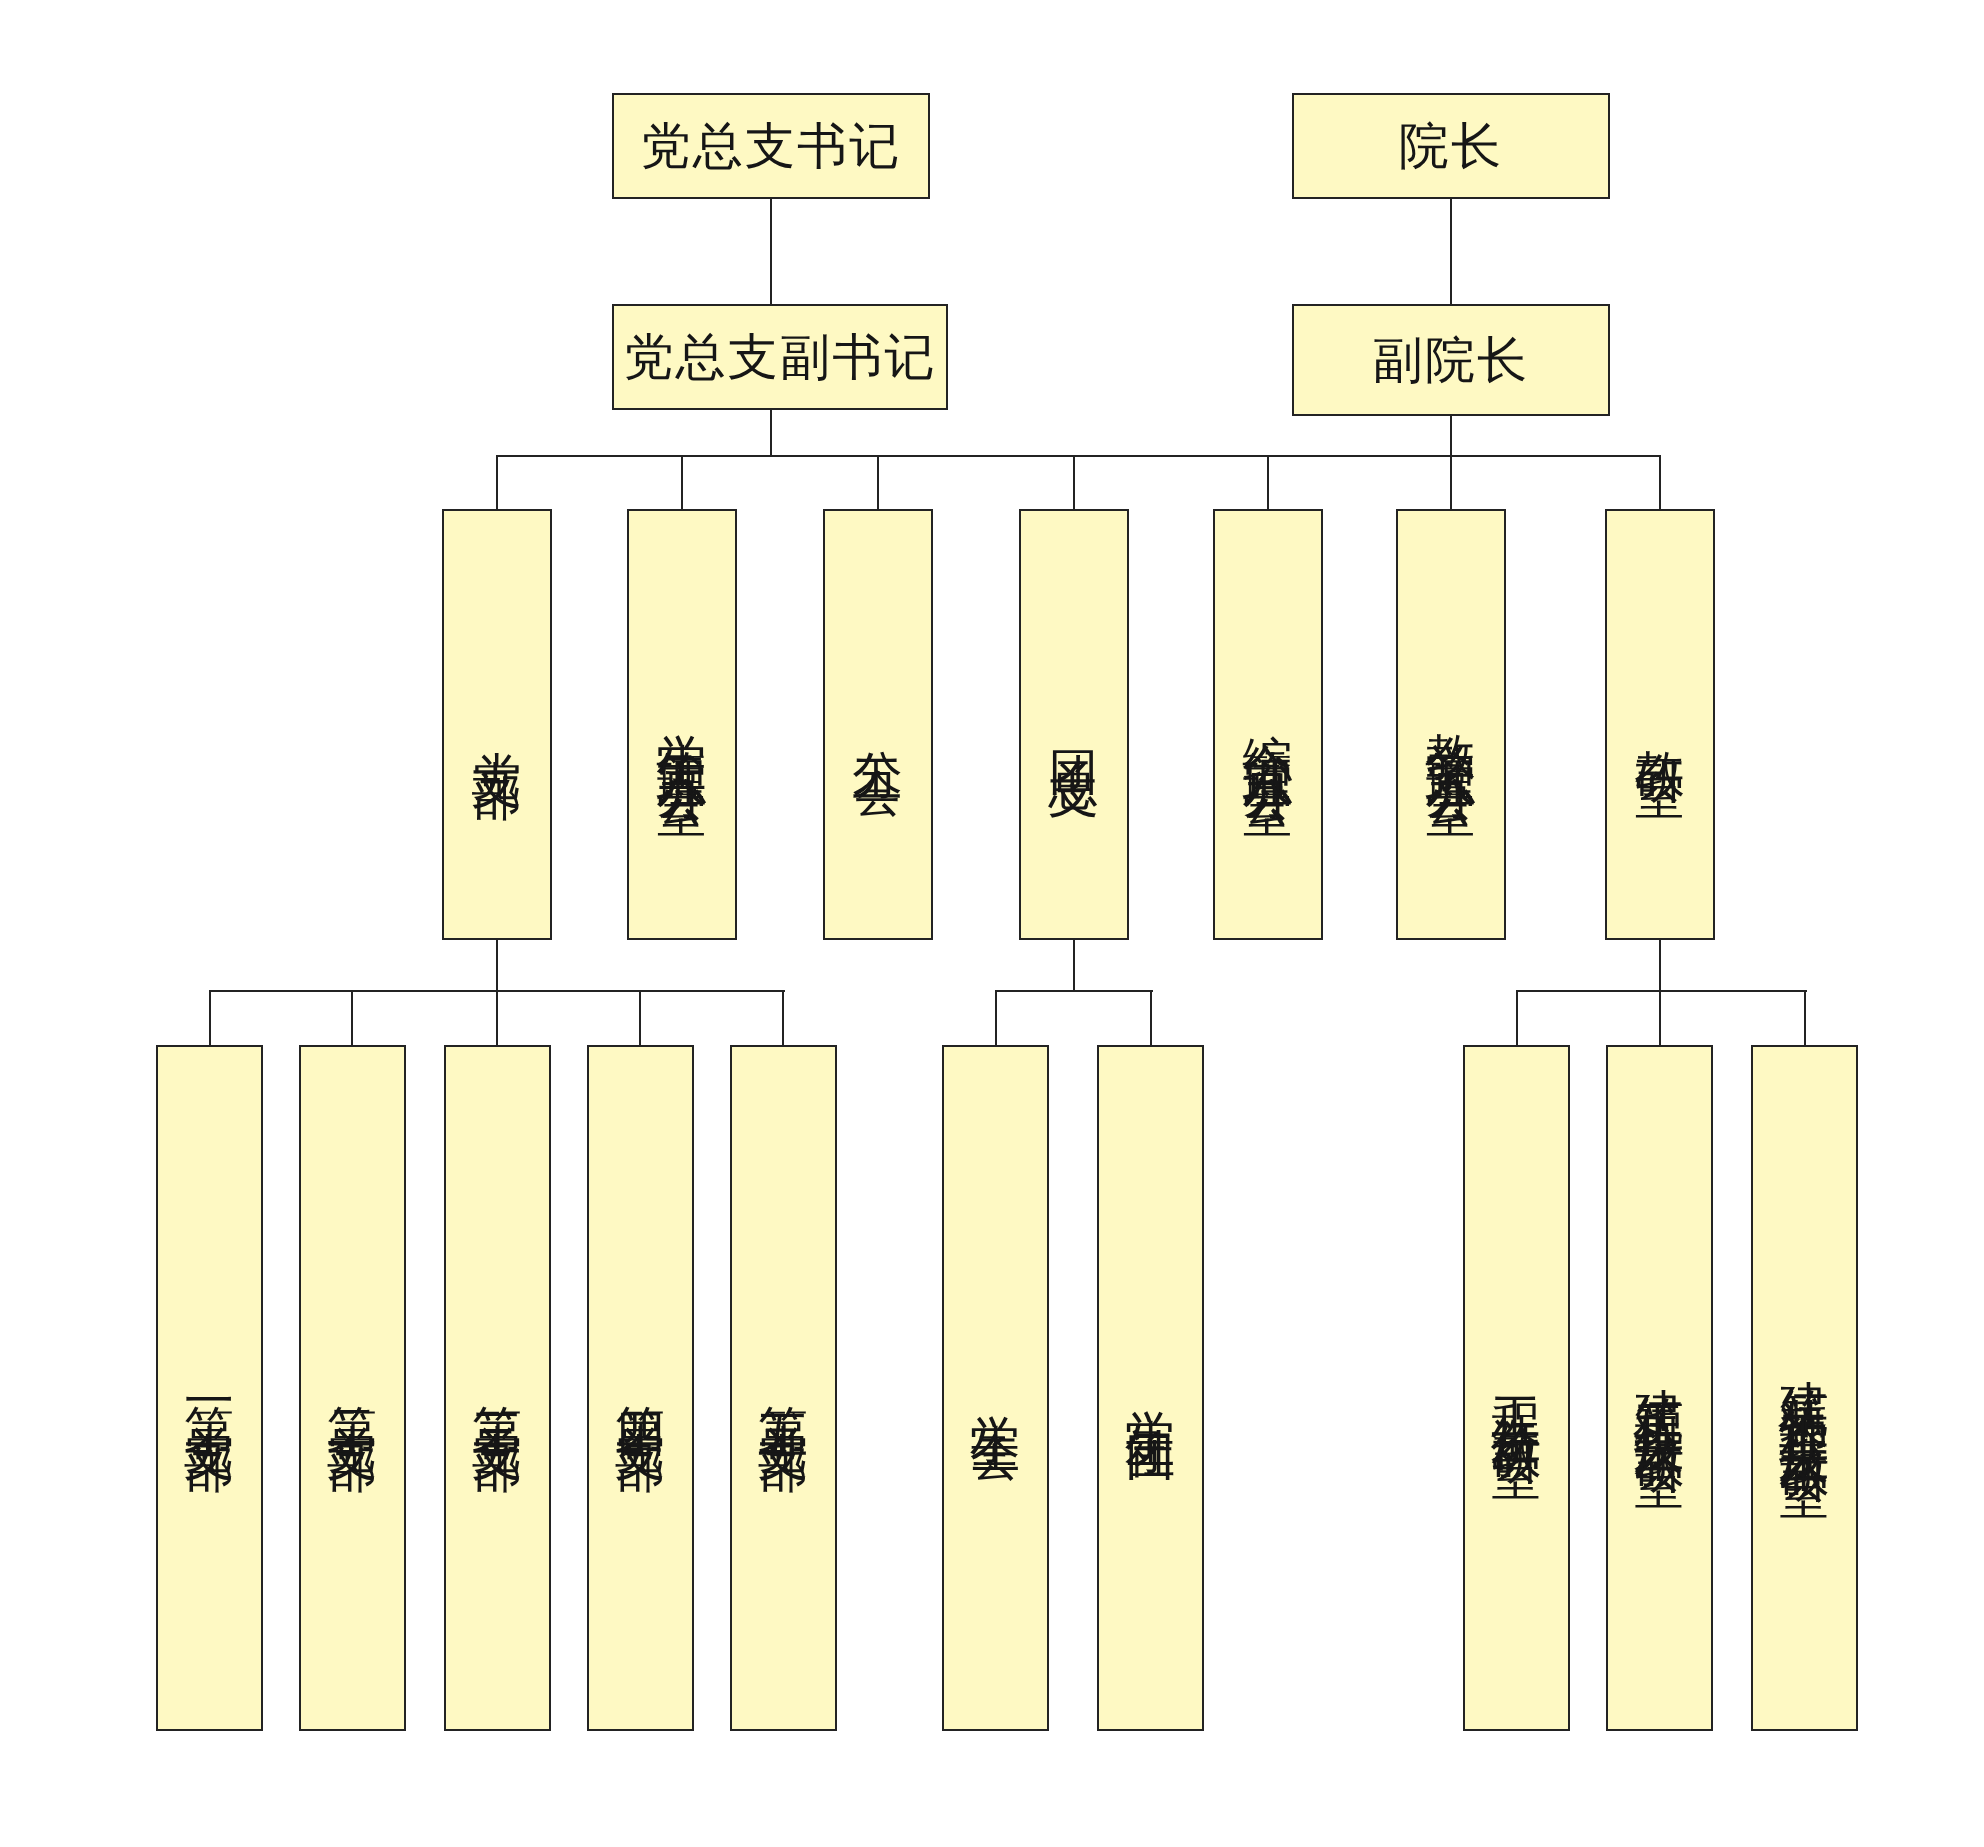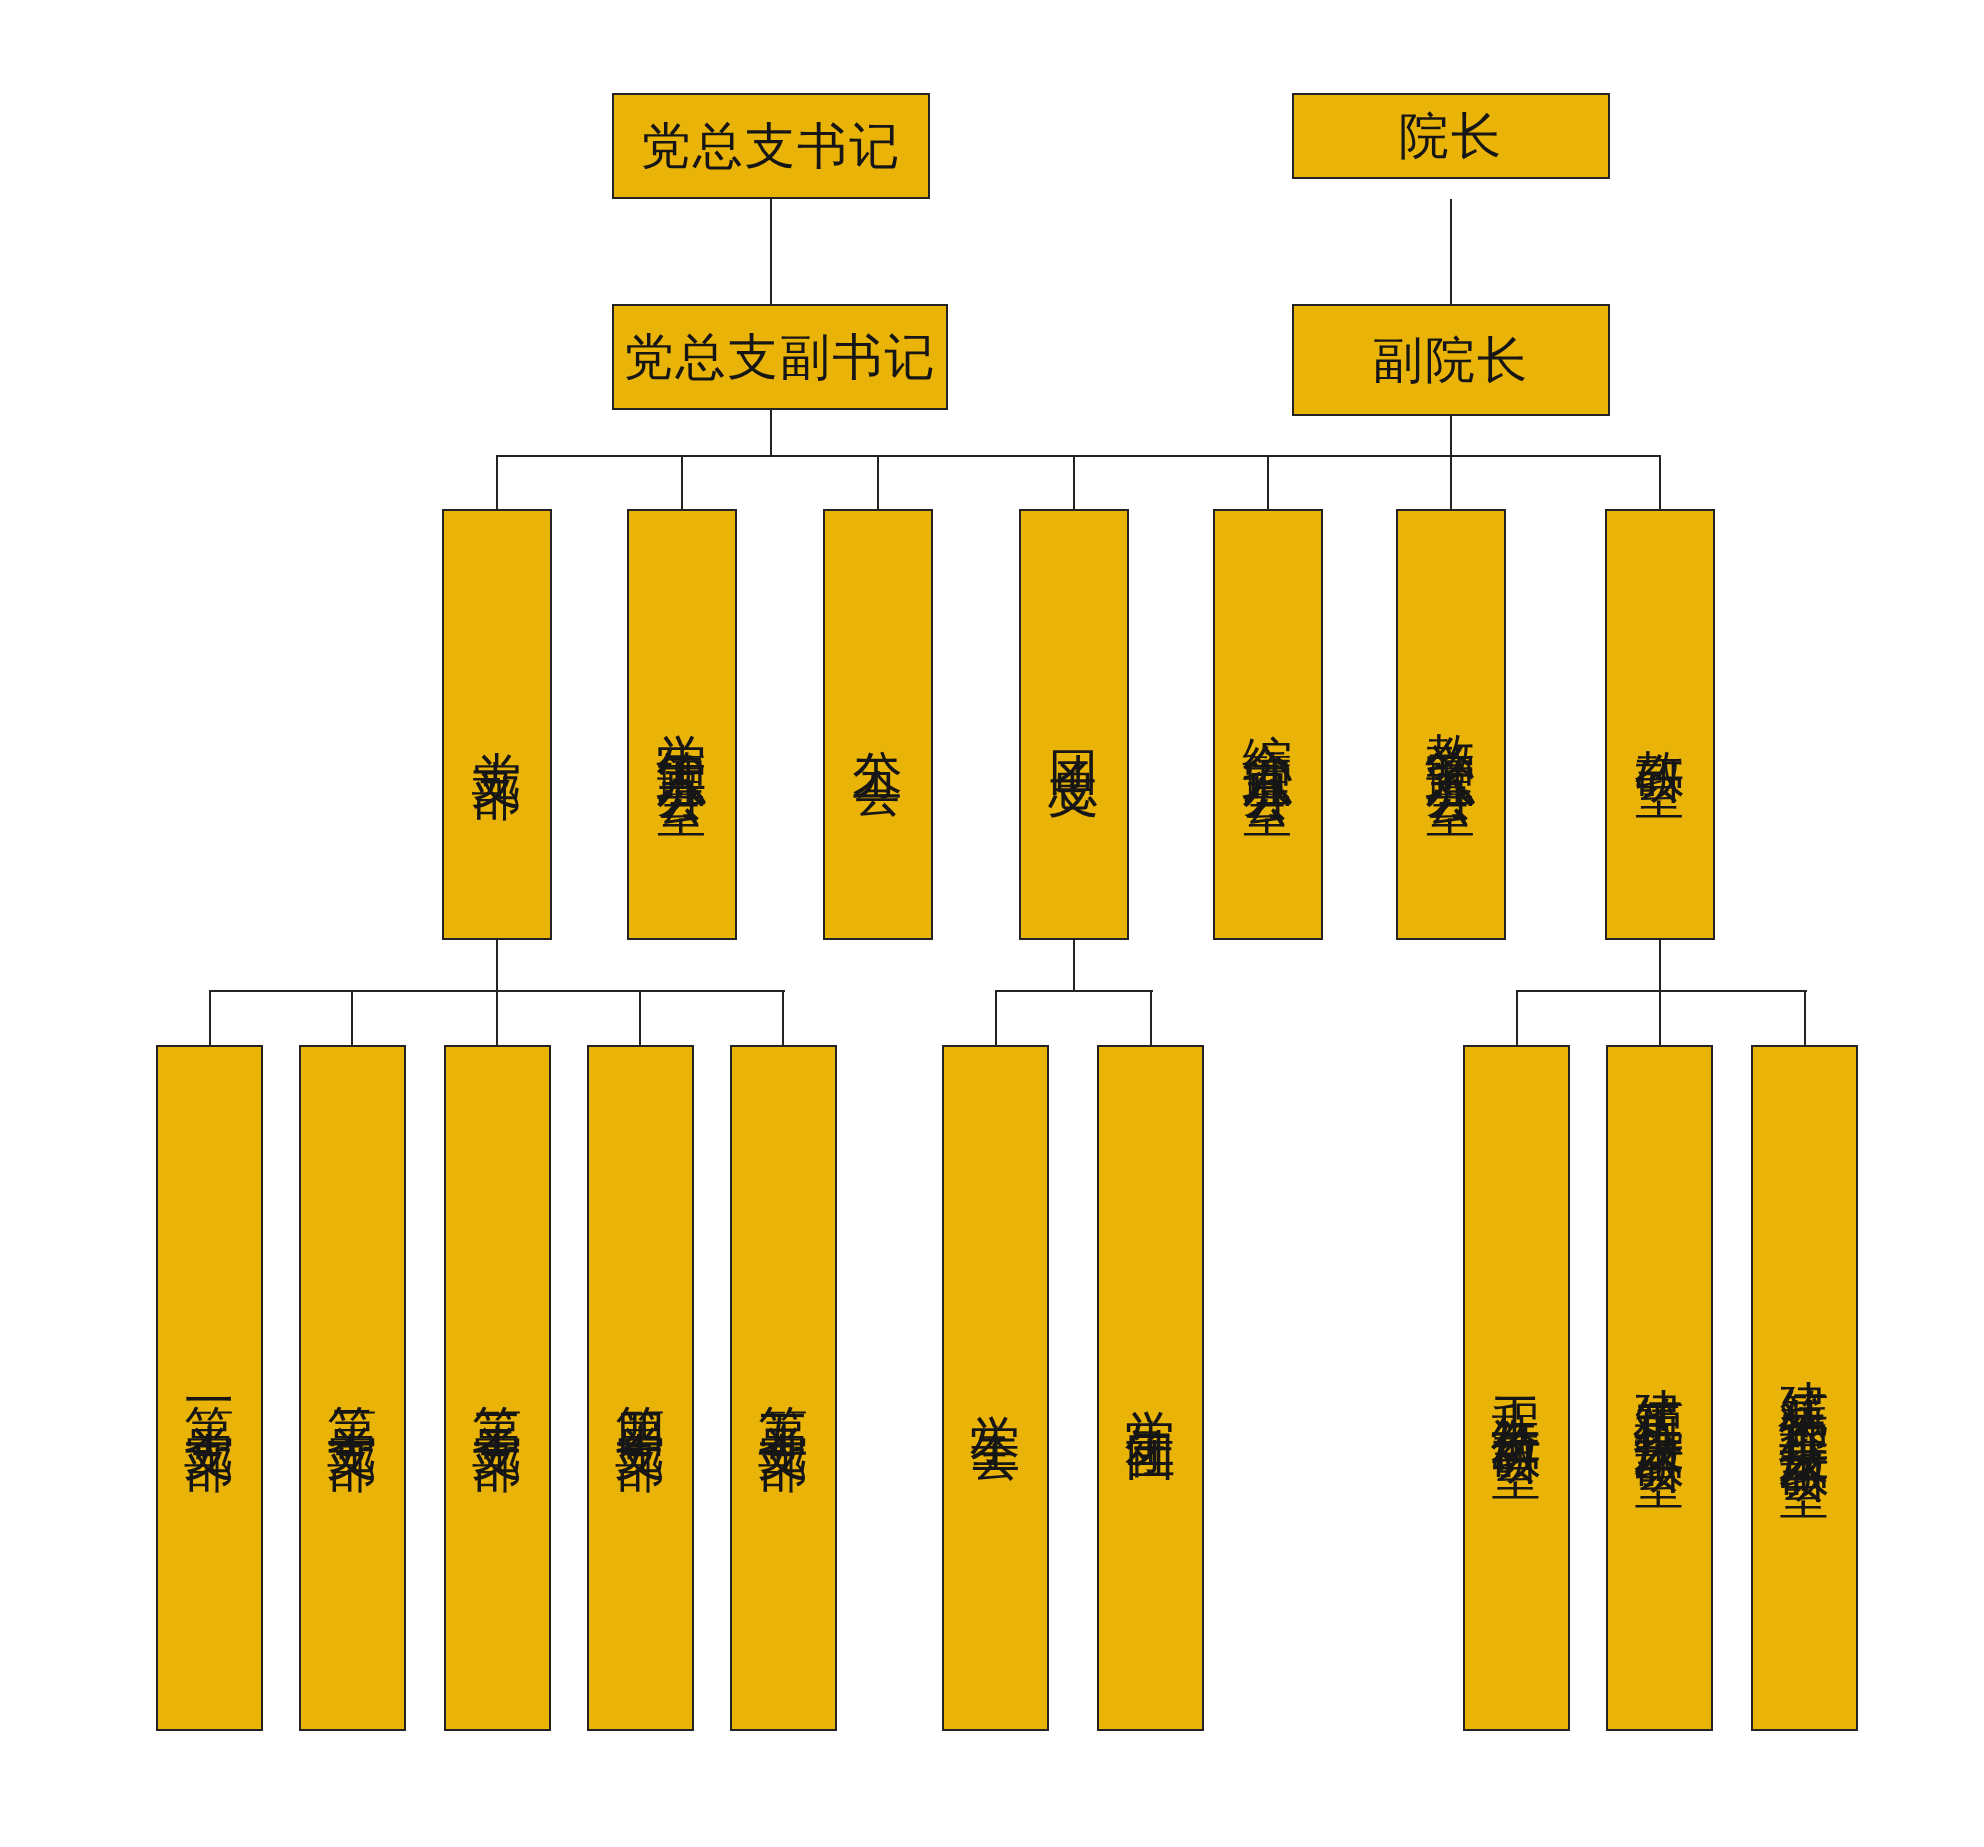--- a/index.html
+++ b/index.html
@@ -16,21 +16,21 @@
   }
   .canvas {
     position: absolute;
     left: 0; top: 0;
     width: 1985px;
     height: 1848px;
     background: #ffffff;
   }
   .box {
     position: absolute;
-    background: #eab308;
+    background: #fef9c3;
     border: 2.2px solid #232323;
     box-sizing: border-box;
     display: flex;
     align-items: center;
     justify-content: center;
   }
   .box span {
     color: #161616;
   }
   .hbox span {
@@ -86,21 +86,21 @@
   <div class="line" style="left:782px;top:991px;width:2.2px;height:54px;"></div>
   <div class="line" style="left:995px;top:991px;width:2.2px;height:54px;"></div>
   <div class="line" style="left:1150px;top:991px;width:2.2px;height:54px;"></div>
   <div class="line" style="left:1516px;top:991px;width:2.2px;height:54px;"></div>
   <div class="line" style="left:1659px;top:991px;width:2.2px;height:54px;"></div>
   <div class="line" style="left:1804px;top:991px;width:2.2px;height:54px;"></div>
 
   <div class="box hbox" style="left:612px;top:93px;width:318px;height:106px;">
     <span>党总支书记</span>
   </div>
-  <div class="box hbox" style="left:1292px;top:93px;width:318px;height:86px;">
+  <div class="box hbox" style="left:1292px;top:93px;width:318px;height:106px;">
     <span>院长</span>
   </div>
 
   <div class="box hbox" style="left:612px;top:304px;width:336px;height:106px;">
     <span>党总支副书记</span>
   </div>
   <div class="box hbox" style="left:1292px;top:304px;width:318px;height:112px;">
     <span>副院长</span>
   </div>
 

